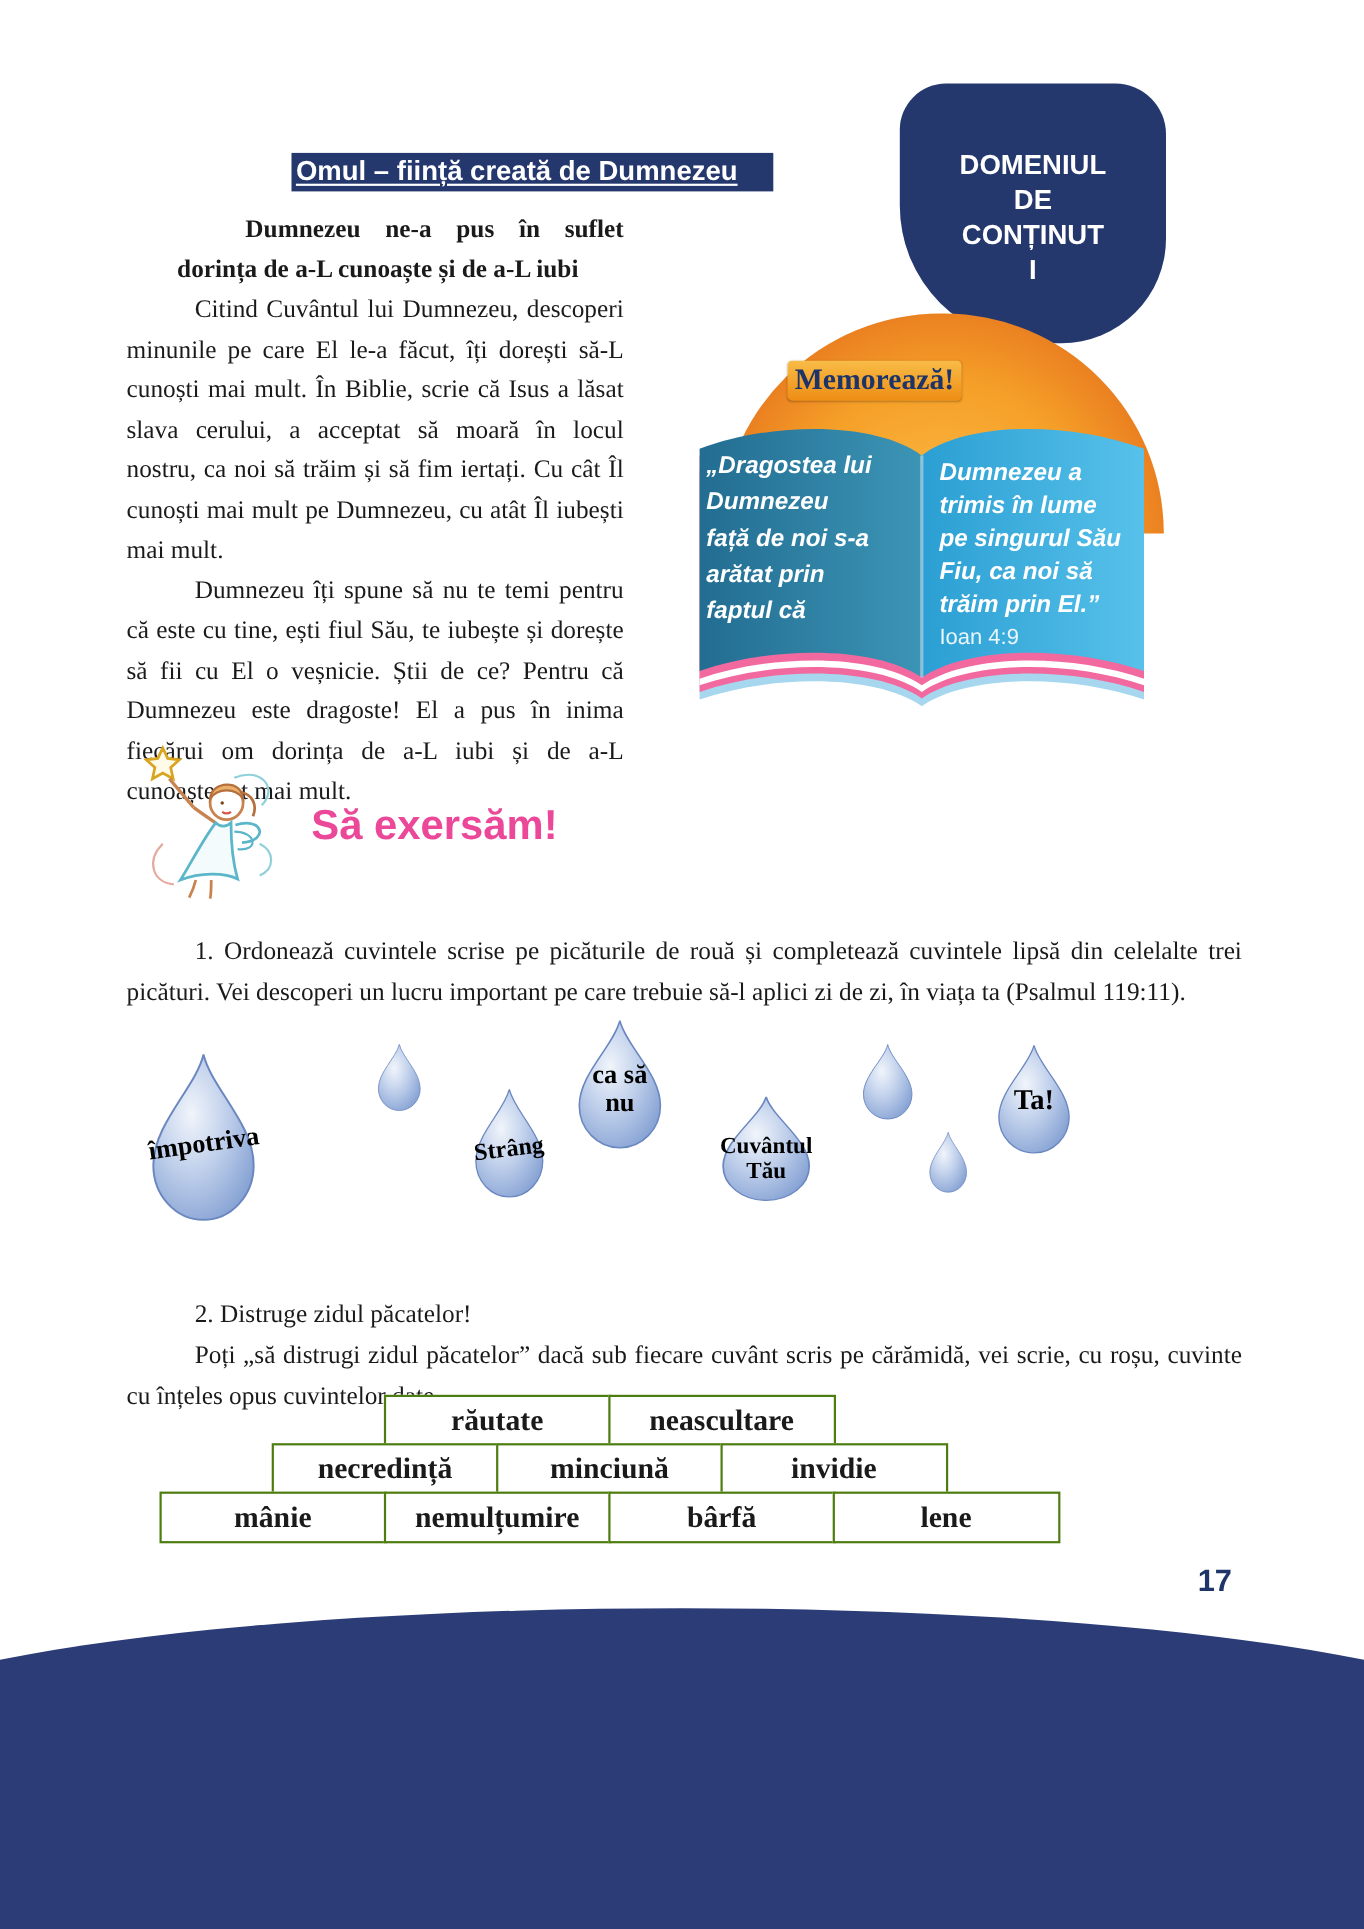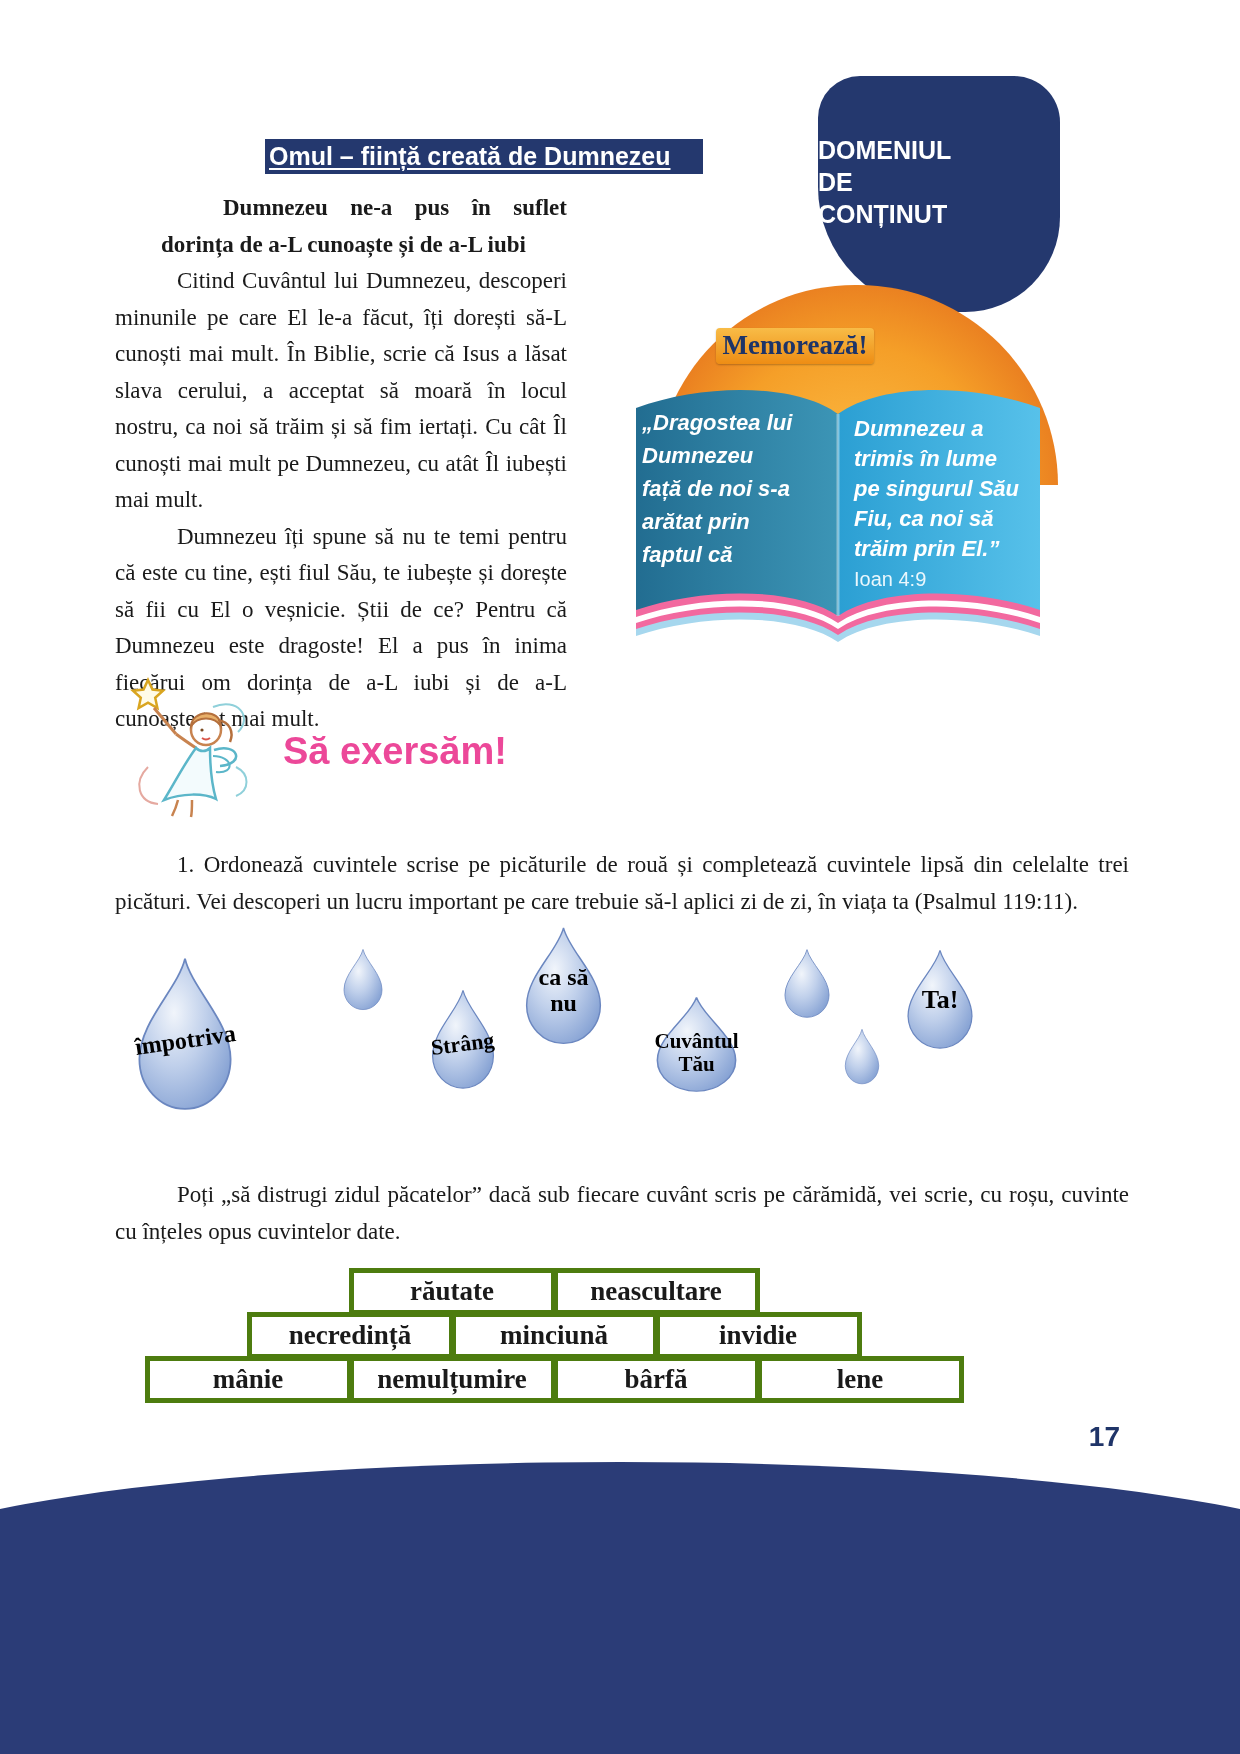--- a/index.html
+++ b/index.html
@@ -3,21 +3,21 @@
 <meta charset="utf-8">
 <style>
   * { margin:0; padding:0; box-sizing:border-box; }
   html,body { background:#ffffff; }
   .page { position:relative; width:1240px; height:1754px; margin:0 auto; background:#fff; overflow:hidden;
           font-family:"Liberation Serif", serif; color:#1a1a1a; }
 
   
   .corner-badge { position:absolute; left:818px; top:76px; width:242px; height:236px; background:#24386e;
                   border-radius:42px 46px 95px 125px; color:#fff; font-family:"Liberation Sans", sans-serif;
-                  font-weight:bold; font-size:25px; line-height:32px; padding-top:58px; }
+                  font-weight:bold; font-size:25px; line-height:32px; text-align:center; padding-top:58px; }
 
   
   .title-bar { position:absolute; left:265px; top:139px; width:438px; height:35px; background:#24386e;
                color:#fff; font-family:"Liberation Sans", sans-serif; font-weight:bold; font-size:25px;
                line-height:34px; padding-left:4px; }
   .title-bar span { text-decoration:underline; text-underline-offset:3px; text-decoration-thickness:1.5px; }
 
   
   .intro { position:absolute; left:115px; top:190px; width:452px; font-size:23px; line-height:36.5px; text-align:justify; }
   .intro p { text-indent:62px; }
@@ -64,21 +64,21 @@
   .drop-5 { left:400px; top:5px;   width:97px;  height:123px; } .drop-5 .drop-label { font-size:24px; }
   .drop-6 { left:530px; top:75px;  width:103px; height:100px; } .drop-6 .drop-label { font-size:21px; top:58%; }
   .drop-7 { left:663px; top:28px;  width:58px;  height:72px;  }
   .drop-8 { left:725px; top:108px; width:44px;  height:58px;  }
   .drop-9 { left:783px; top:28px;  width:84px;  height:104px; } .drop-9 .drop-label { font-size:26px; top:50%; }
 
   
   .wall { position:absolute; left:140px; top:1268px; width:828px; }
   .brick-row { display:flex; justify-content:center; }
   .brick-row + .brick-row { margin-top:-3px; }
-  .brick { width:207px; height:47px; background:#fff; border:5px solid #4d7c0f; display:flex;
+  .brick { width:207px; height:47px; background:#fff; border:2px solid #4d7c0f; display:flex;
            align-items:center; justify-content:center; font-weight:bold; font-size:27px; }
   .brick + .brick { margin-left:-3px; }
 
   
   .page-number { position:absolute; left:0; top:1421px; width:1120px; text-align:right; color:#1f3468;
                  font-family:"Liberation Sans", sans-serif; font-weight:bold; font-size:28px; }
   .footer-curve { position:absolute; left:-12%; top:1462px; width:124%; height:420px; background:#2b3c77;
                   border-radius:50% 50% 0 0 / 115px 115px 0 0; }
   .defs-holder { position:absolute; width:0; height:0; overflow:hidden; }
 </style>
@@ -210,20 +210,21 @@
     </div>
       <div class="drop drop-9">
       <svg class="drop-shape" viewBox="0 0 100 132" preserveAspectRatio="none" aria-hidden="true">
         <path d="M50 3 C 44 28, 12 55, 12 86 a38 41 0 0 0 76 0 C 88 55, 56 28, 50 3 Z" fill="url(#dropGrad)" stroke="#6b87c0" stroke-width="1.5"></path>
       </svg>
       <span class="drop-label">Ta!</span>
     </div>
     </div>
 
   <div class="ex-text ex2">
+    <p>2. Distruge zidul păcatelor!</p>
     <p>Poți „să distrugi zidul păcatelor” dacă sub fiecare cuvânt scris pe cărămidă, vei scrie, cu roșu, cuvinte cu înțeles opus cuvintelor date.</p>
   </div>
 
   <div class="wall">
       <div class="brick-row">
         <div class="brick">răutate</div>
         <div class="brick">neascultare</div>
       </div>
       <div class="brick-row">
         <div class="brick">necredință</div>

